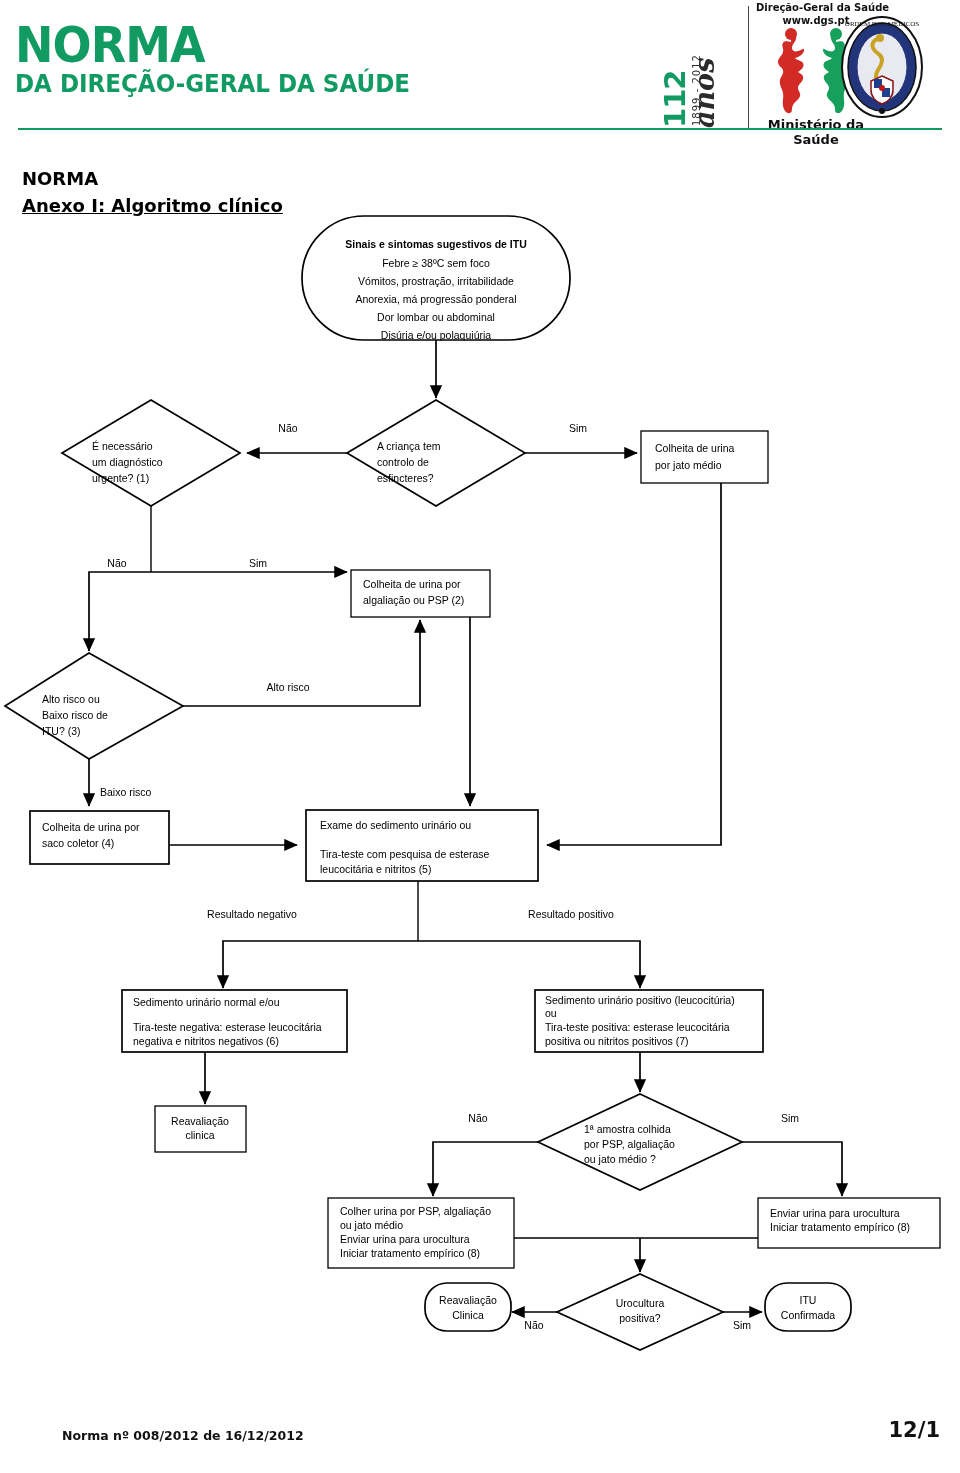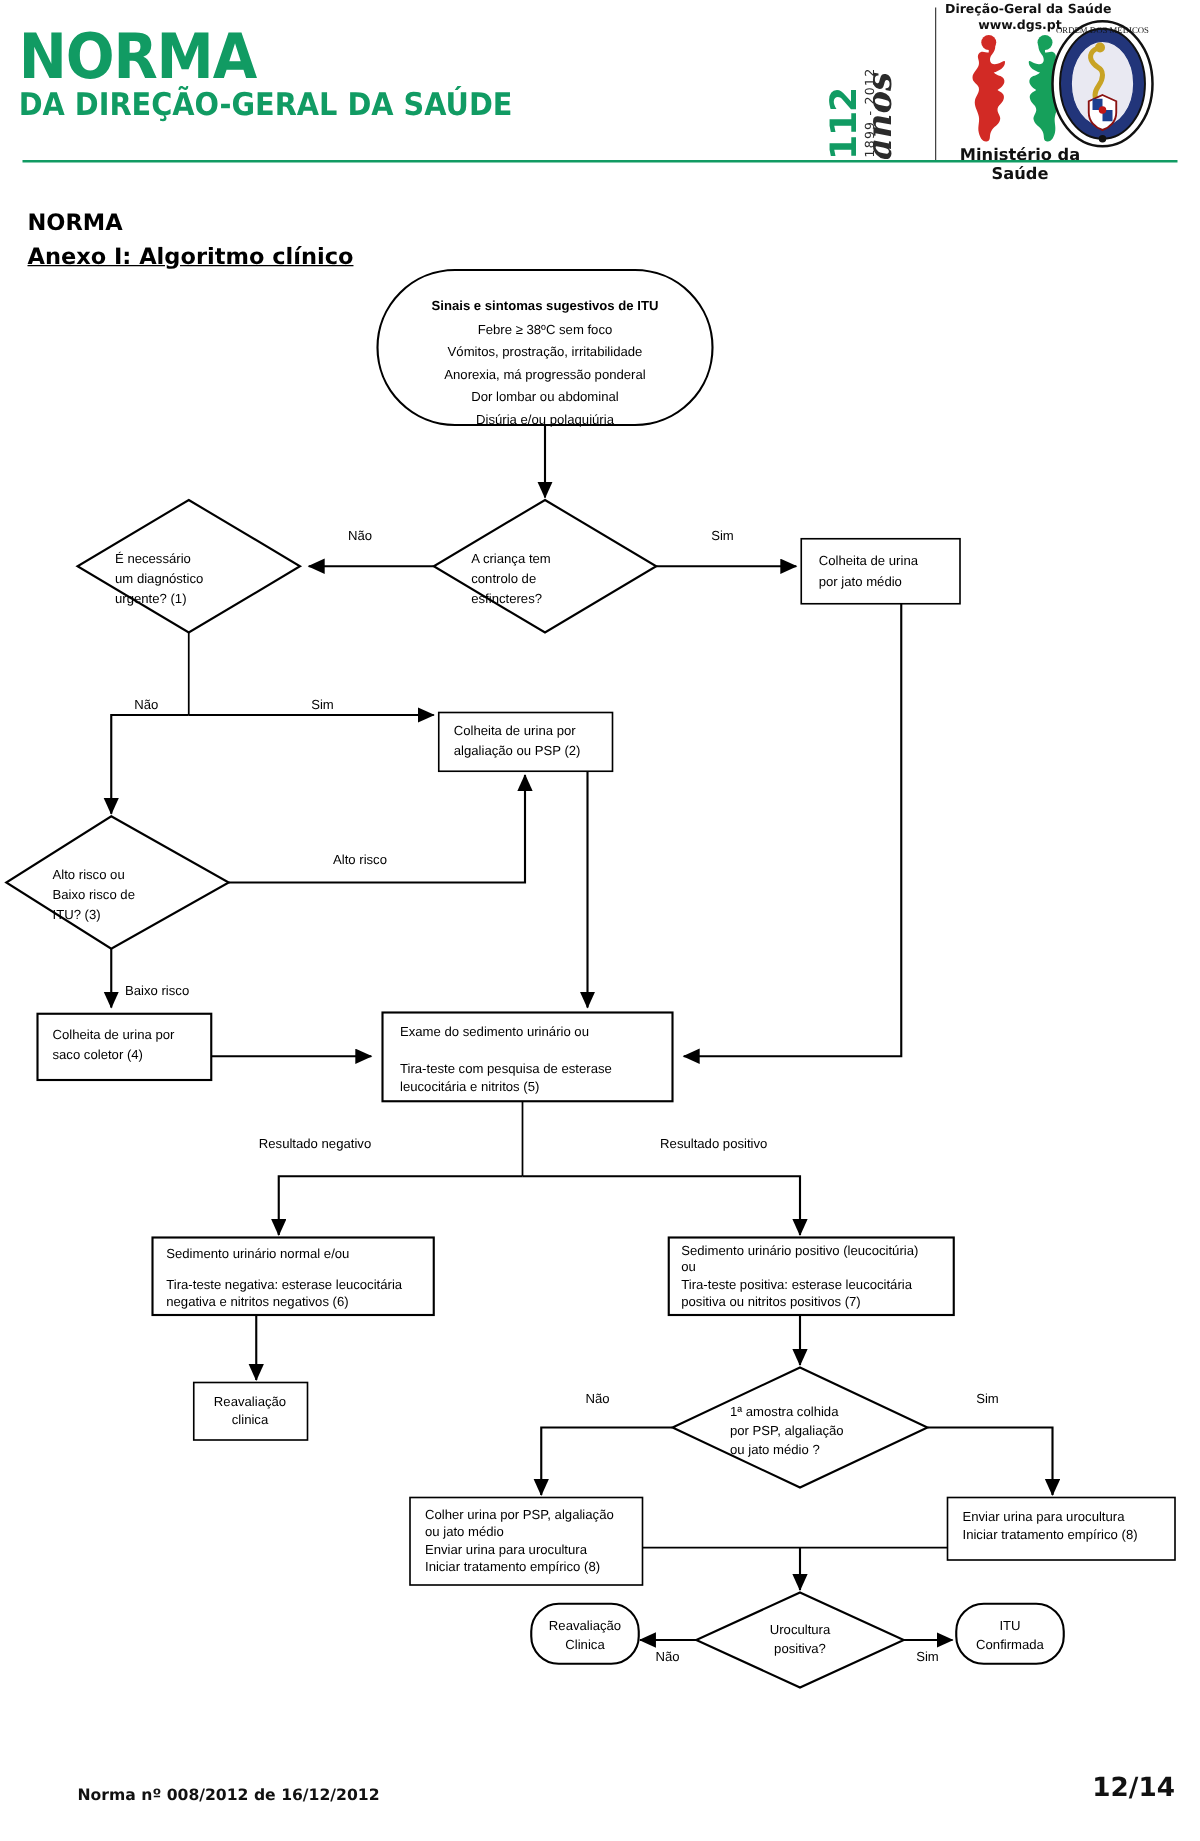--- a/index.html
+++ b/index.html
@@ -418,13 +418,13 @@
 
   <g>
     <rect class="nodebox" x="765" y="1283" width="86" height="48" rx="22" ry="22"></rect>
     <text class="lbl" x="808" y="1304" text-anchor="middle">ITU</text>
     <text class="lbl" x="808" y="1319" text-anchor="middle">Confirmada</text>
   </g>
 
 </svg>
 
 <div id="footer-left">Norma nº 008/2012 de 16/12/2012</div>
-<div id="footer-right">12/14</div>
+<div id="footer-right">12/1</div>
 
 </body></html>

